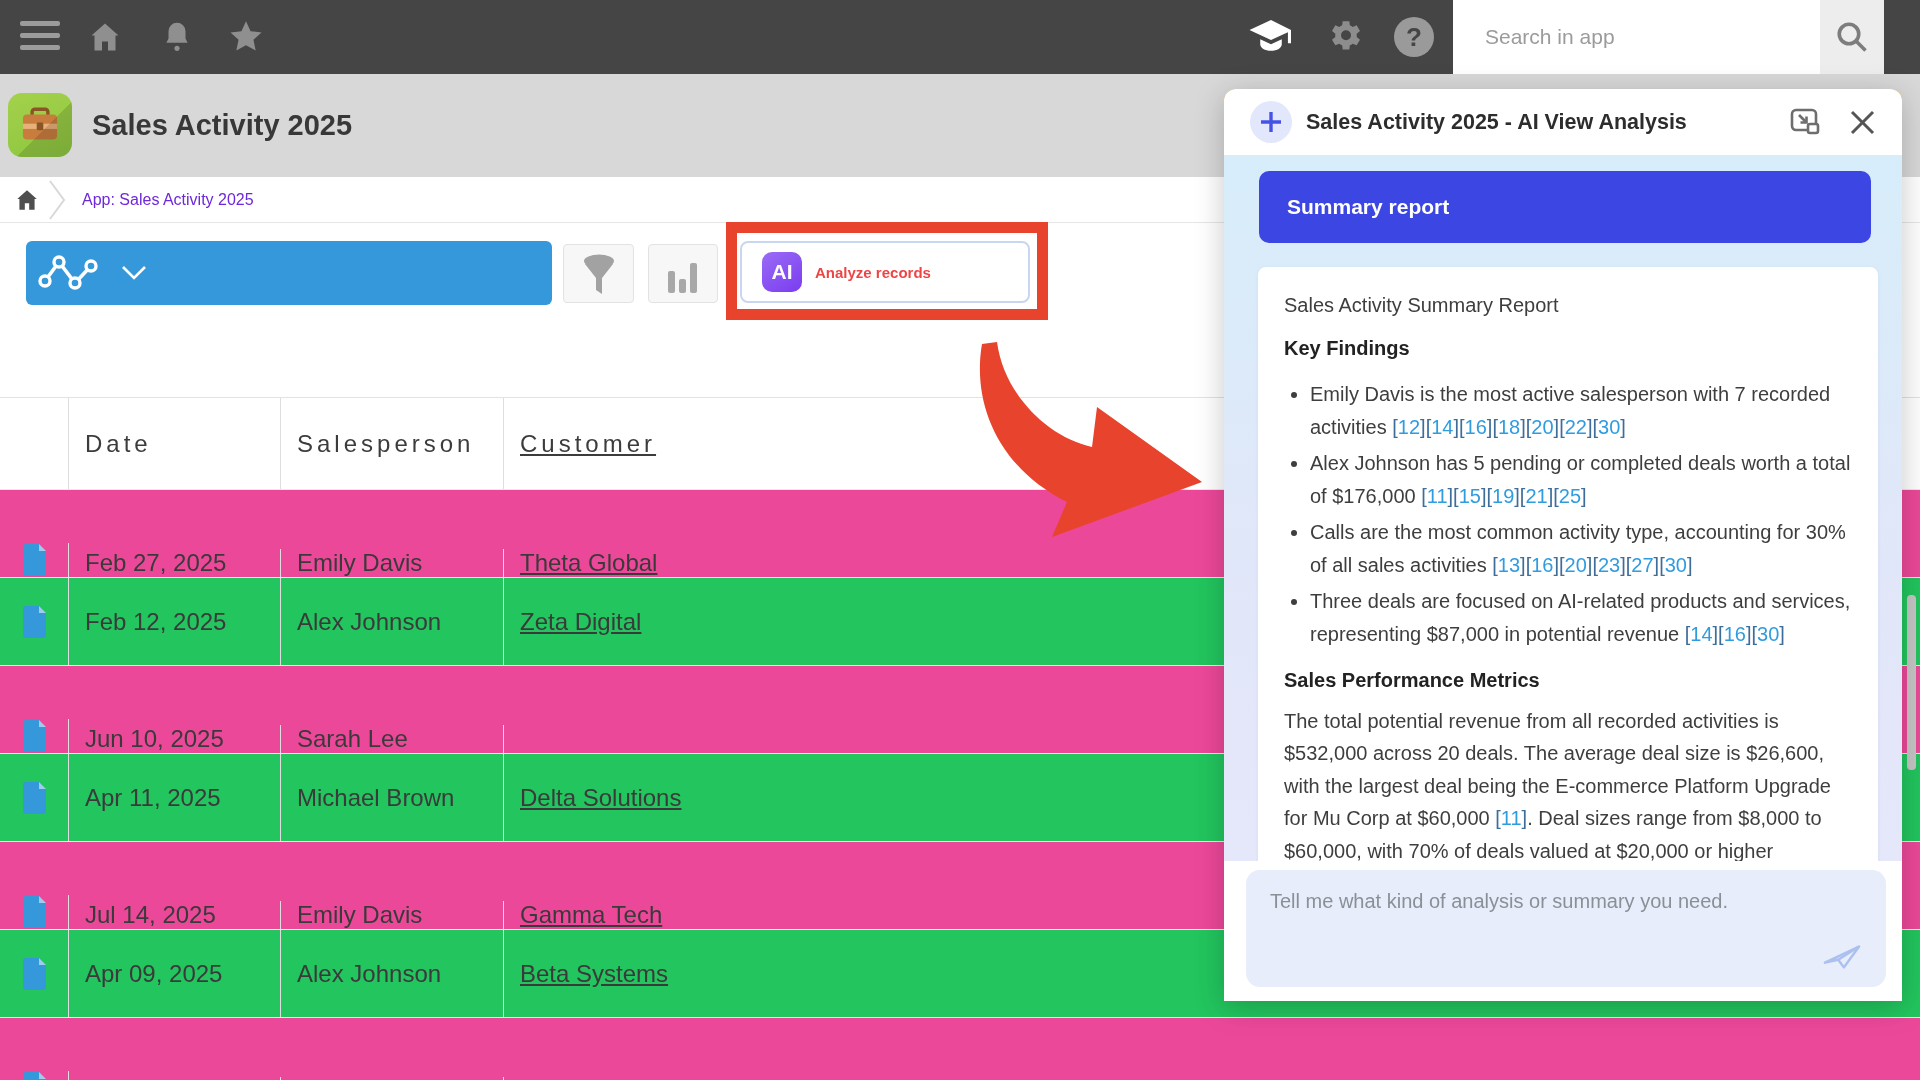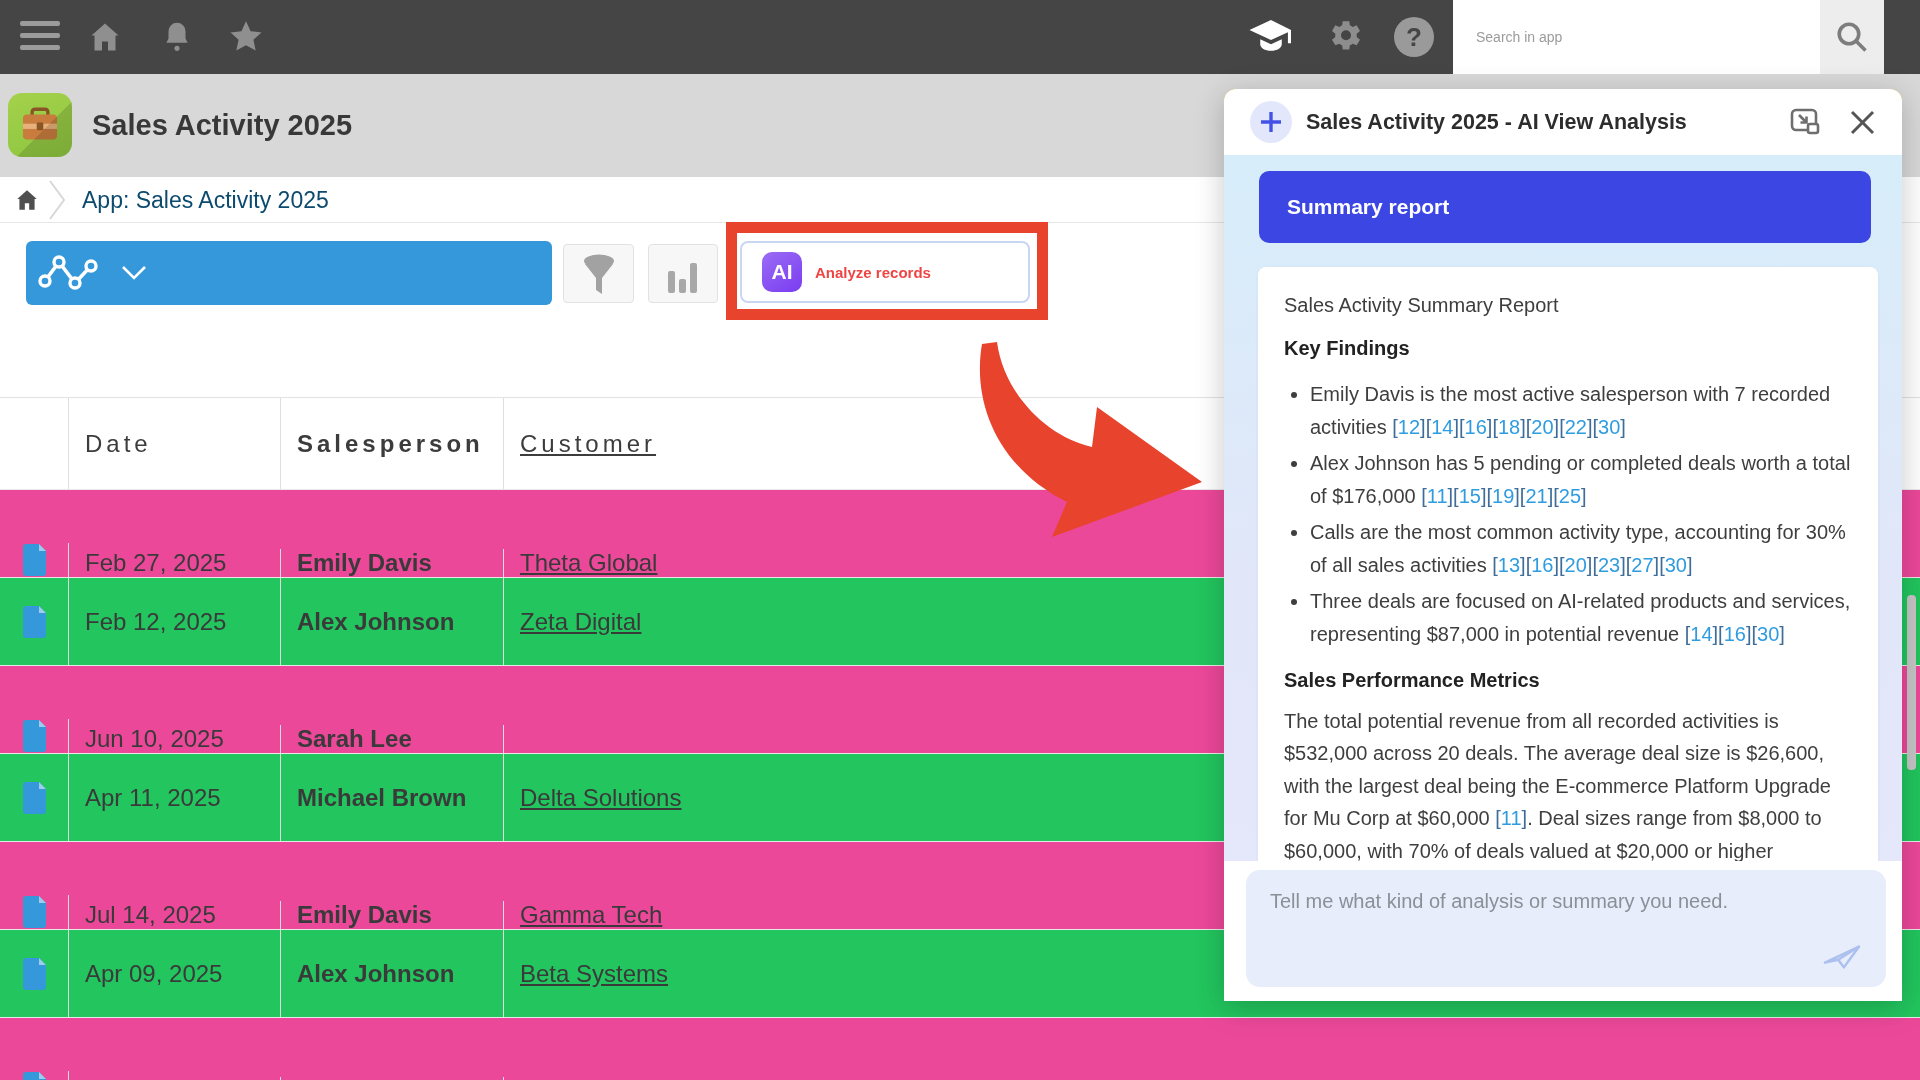--- a/index.html
+++ b/index.html
@@ -8,40 +8,40 @@
   .screen { position:relative; width:1920px; height:1080px; overflow:hidden; background:#fff; }
 
   
   .topbar { position:absolute; left:0; top:0; width:1920px; height:74px; background:#454545; z-index:3; }
   .hamburger { position:absolute; left:20px; top:21px; width:40px; height:32px; cursor:pointer; }
   .hamburger span { display:block; height:5px; background:#9b9b9b; border-radius:2px; margin-bottom:7px; }
   .tb-icon { position:absolute; top:0; height:74px; display:flex; align-items:center; justify-content:center; }
   .help-circle { width:40px; height:40px; border-radius:50%; background:#9a9a9a; color:#454545;
     font-weight:bold; font-size:26px; display:flex; align-items:center; justify-content:center; }
   .searchbox { position:absolute; left:1453px; top:0; width:367px; height:74px; background:#fff; }
-  .searchbox input { width:100%; height:100%; border:none; outline:none; padding:0 23px;
-    font-size:14px; color:#333; font-family:inherit; }
+  .searchbox input { width:100%; height:100%; border:none; outline:none; padding:0 32px;
+    font-size:21px; color:#333; font-family:inherit; }
   .searchbox input::placeholder { color:#9b9b9b; }
   .search-btn { position:absolute; left:1820px; top:0; width:64px; height:74px; background:#ededed;
     display:flex; align-items:center; justify-content:center; }
 
   
   .app-band { position:absolute; left:0; top:74px; width:1920px; height:103px; background:#d8d8d8; }
   .app-icon { position:absolute; left:8px; top:19px; width:64px; height:64px; border-radius:14px;
     background:linear-gradient(160deg,#a4d14c,#8dc63f), #94c83d;
     display:flex; align-items:center; justify-content:center; overflow:hidden; }
   .app-icon::after { content:""; position:absolute; inset:0;
     background:linear-gradient(135deg,transparent 57%,rgba(0,0,0,.13) 57%); }
   .app-title { position:absolute; left:92px; top:0; height:103px; line-height:103px;
     font-size:29px; font-weight:bold; color:#383838; }
 
   
   .breadcrumb { position:absolute; left:0; top:177px; width:1920px; height:46px; background:#fff;
     border-bottom:1px solid #e6e6e6; }
-  .bc-text { position:absolute; left:82px; top:0; height:46px; line-height:46px; font-size:23px; color:#0c4a6e; }
+  .bc-text { position:absolute; left:82px; top:0; height:46px; line-height:46px; font-size:16px; color:#6d28d9; }
 
   
   .view-selector { position:absolute; left:26px; top:241px; width:526px; height:64px;
     background:#3598db; border-radius:6px; display:flex; align-items:center; z-index:2; }
   .view-field { margin-left:5px; width:377px; height:54px; background:#fff; border-radius:4px;
     display:flex; align-items:center; padding:0 14px; cursor:pointer; }
   .view-label { margin-left:14px; font-size:23px; color:#3598db; flex:1; }
   .zigzag-wrap { width:86px; display:flex; justify-content:center; cursor:pointer; }
   .vs-chev-white { width:44px; display:flex; justify-content:center; cursor:pointer; }
   .gray-btn { position:absolute; top:244px; height:59px; background:#f7f7f7; border:1px solid #e2e2e2;
@@ -57,21 +57,21 @@
     border:11px solid #e8432c; z-index:5; pointer-events:none; }
   .red-arrow { position:absolute; left:952px; top:332px; z-index:6; pointer-events:none; }
 
   
   .thead { position:absolute; left:0; top:397px; width:1920px; height:92px; display:flex;
     border-top:1px solid #e2e2e2; background:#fff; z-index:1; }
   .tbody { position:absolute; left:0; top:489px; width:1920px; z-index:1; }
   .c { display:flex; align-items:center; padding-left:16px; }
   .icon-c { width:69px; border-right:1px solid #dedede; justify-content:center; padding-left:0; }
   .date-c { width:212px; border-right:1px solid #dedede; }
-  .sales-c { width:223px; border-right:1px solid #dedede;font-weight:bold; }
+  .sales-c { width:223px; border-right:1px solid #dedede; }
   .cust-c { flex:1;text-decoration:underline; }
   .thead .c { font-size:24px; letter-spacing:4px; color:#3c3c3c; }
   .trow { display:flex; height:88px; border-top:1px solid #e9e9e9; font-size:24px; color:#3a3a3a;
     background:#22c55e; cursor:pointer; }
   .trow.shaded { background:#ec4899;align-items:flex-end; }
 
   .page-scrollbar { position:absolute; left:1907px; top:595px; width:9px; height:175px;
     background:#c6c6c6; border-radius:4px; z-index:4; }
 
   

